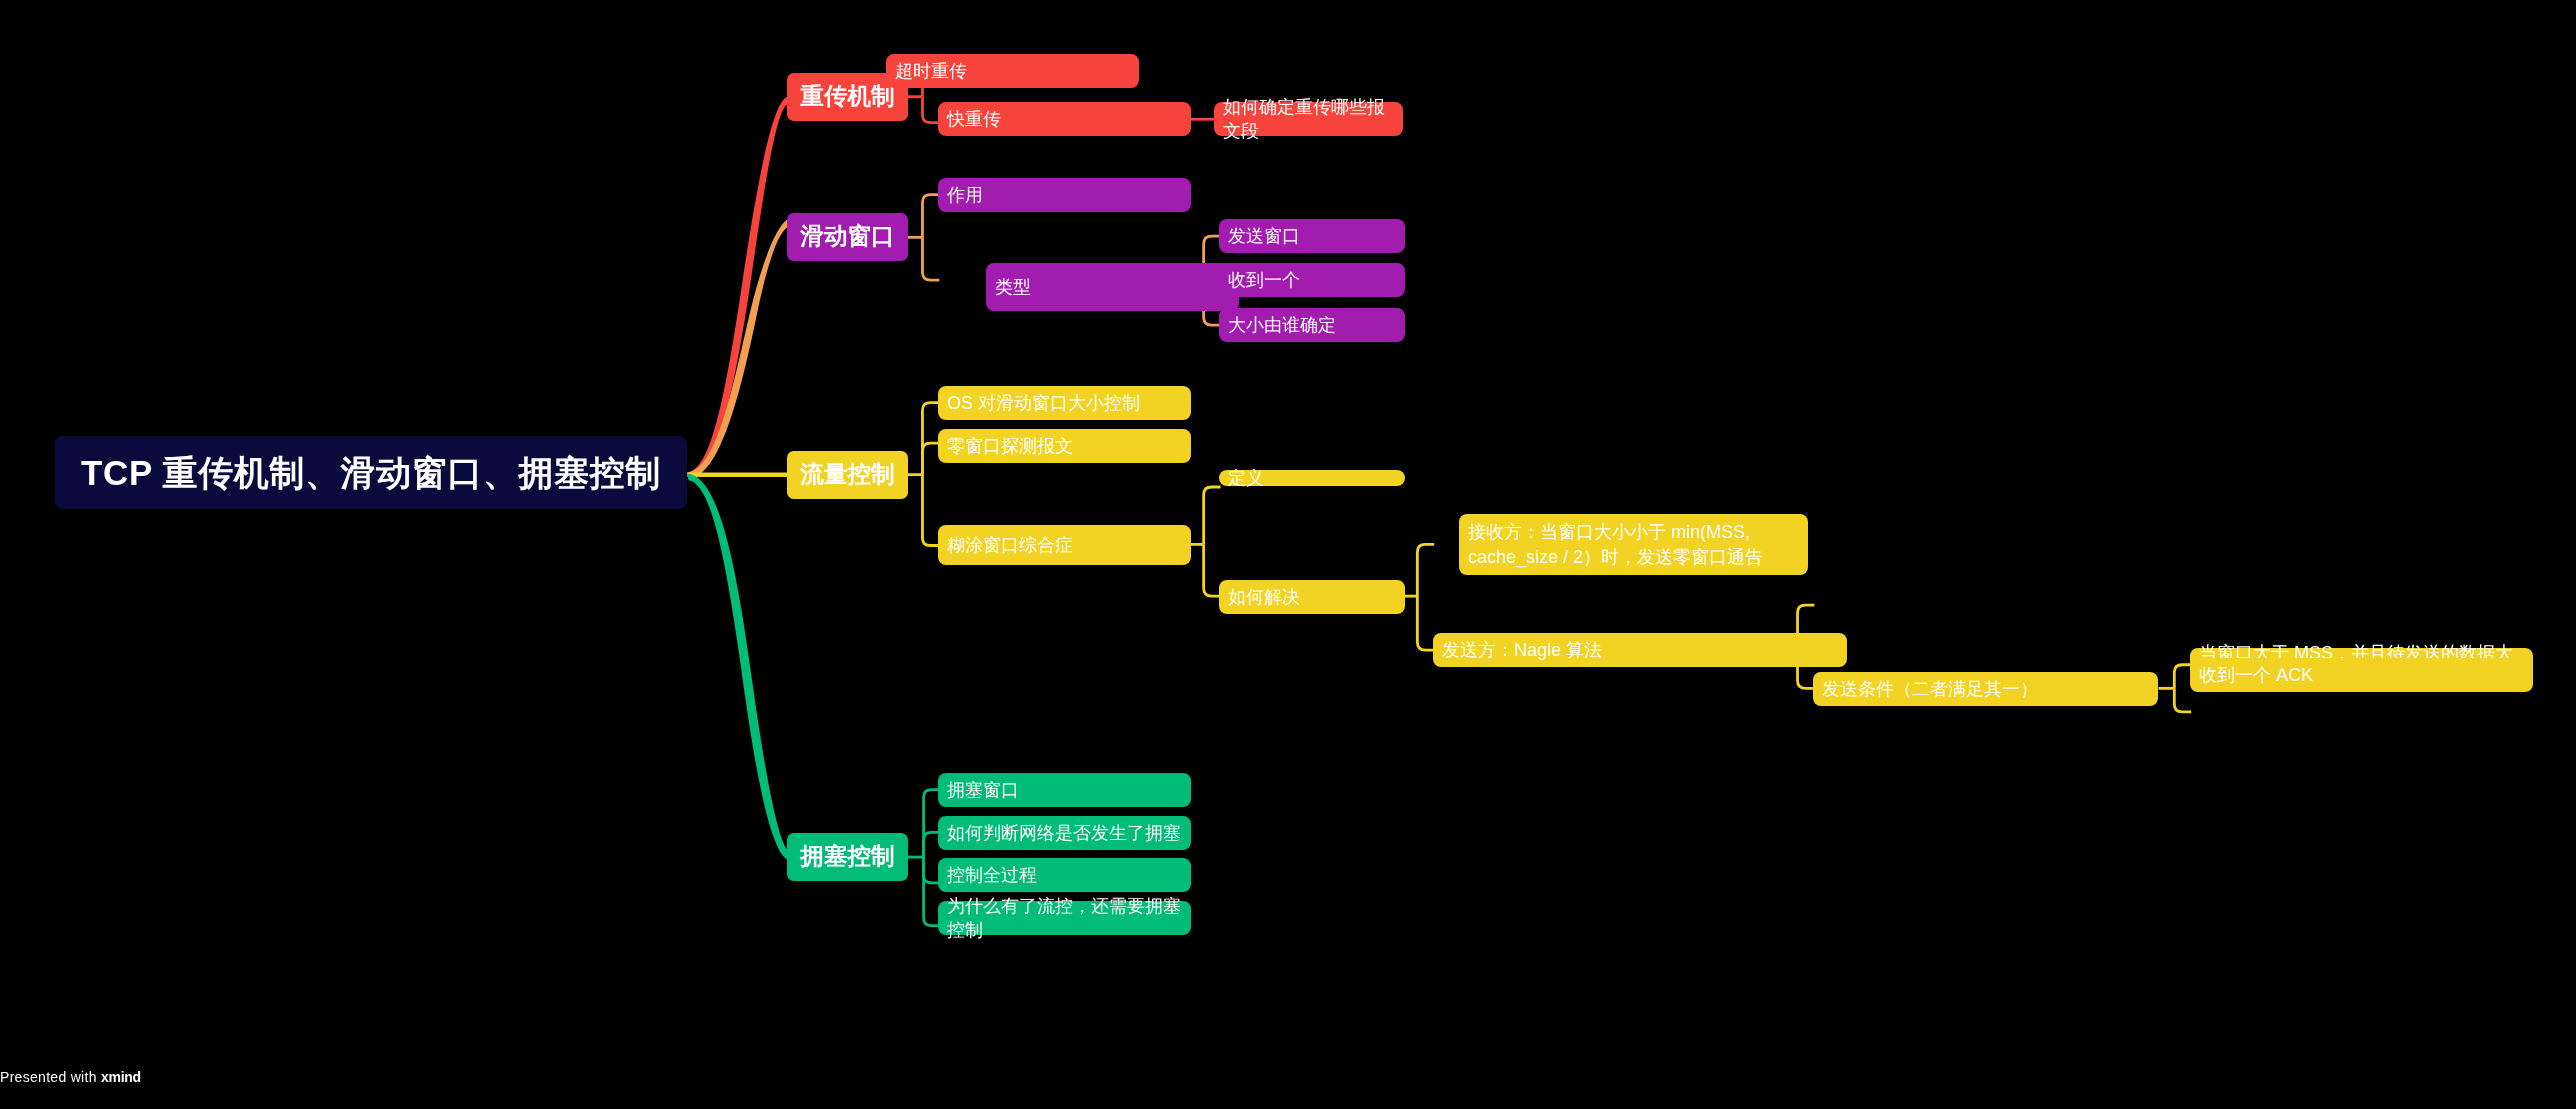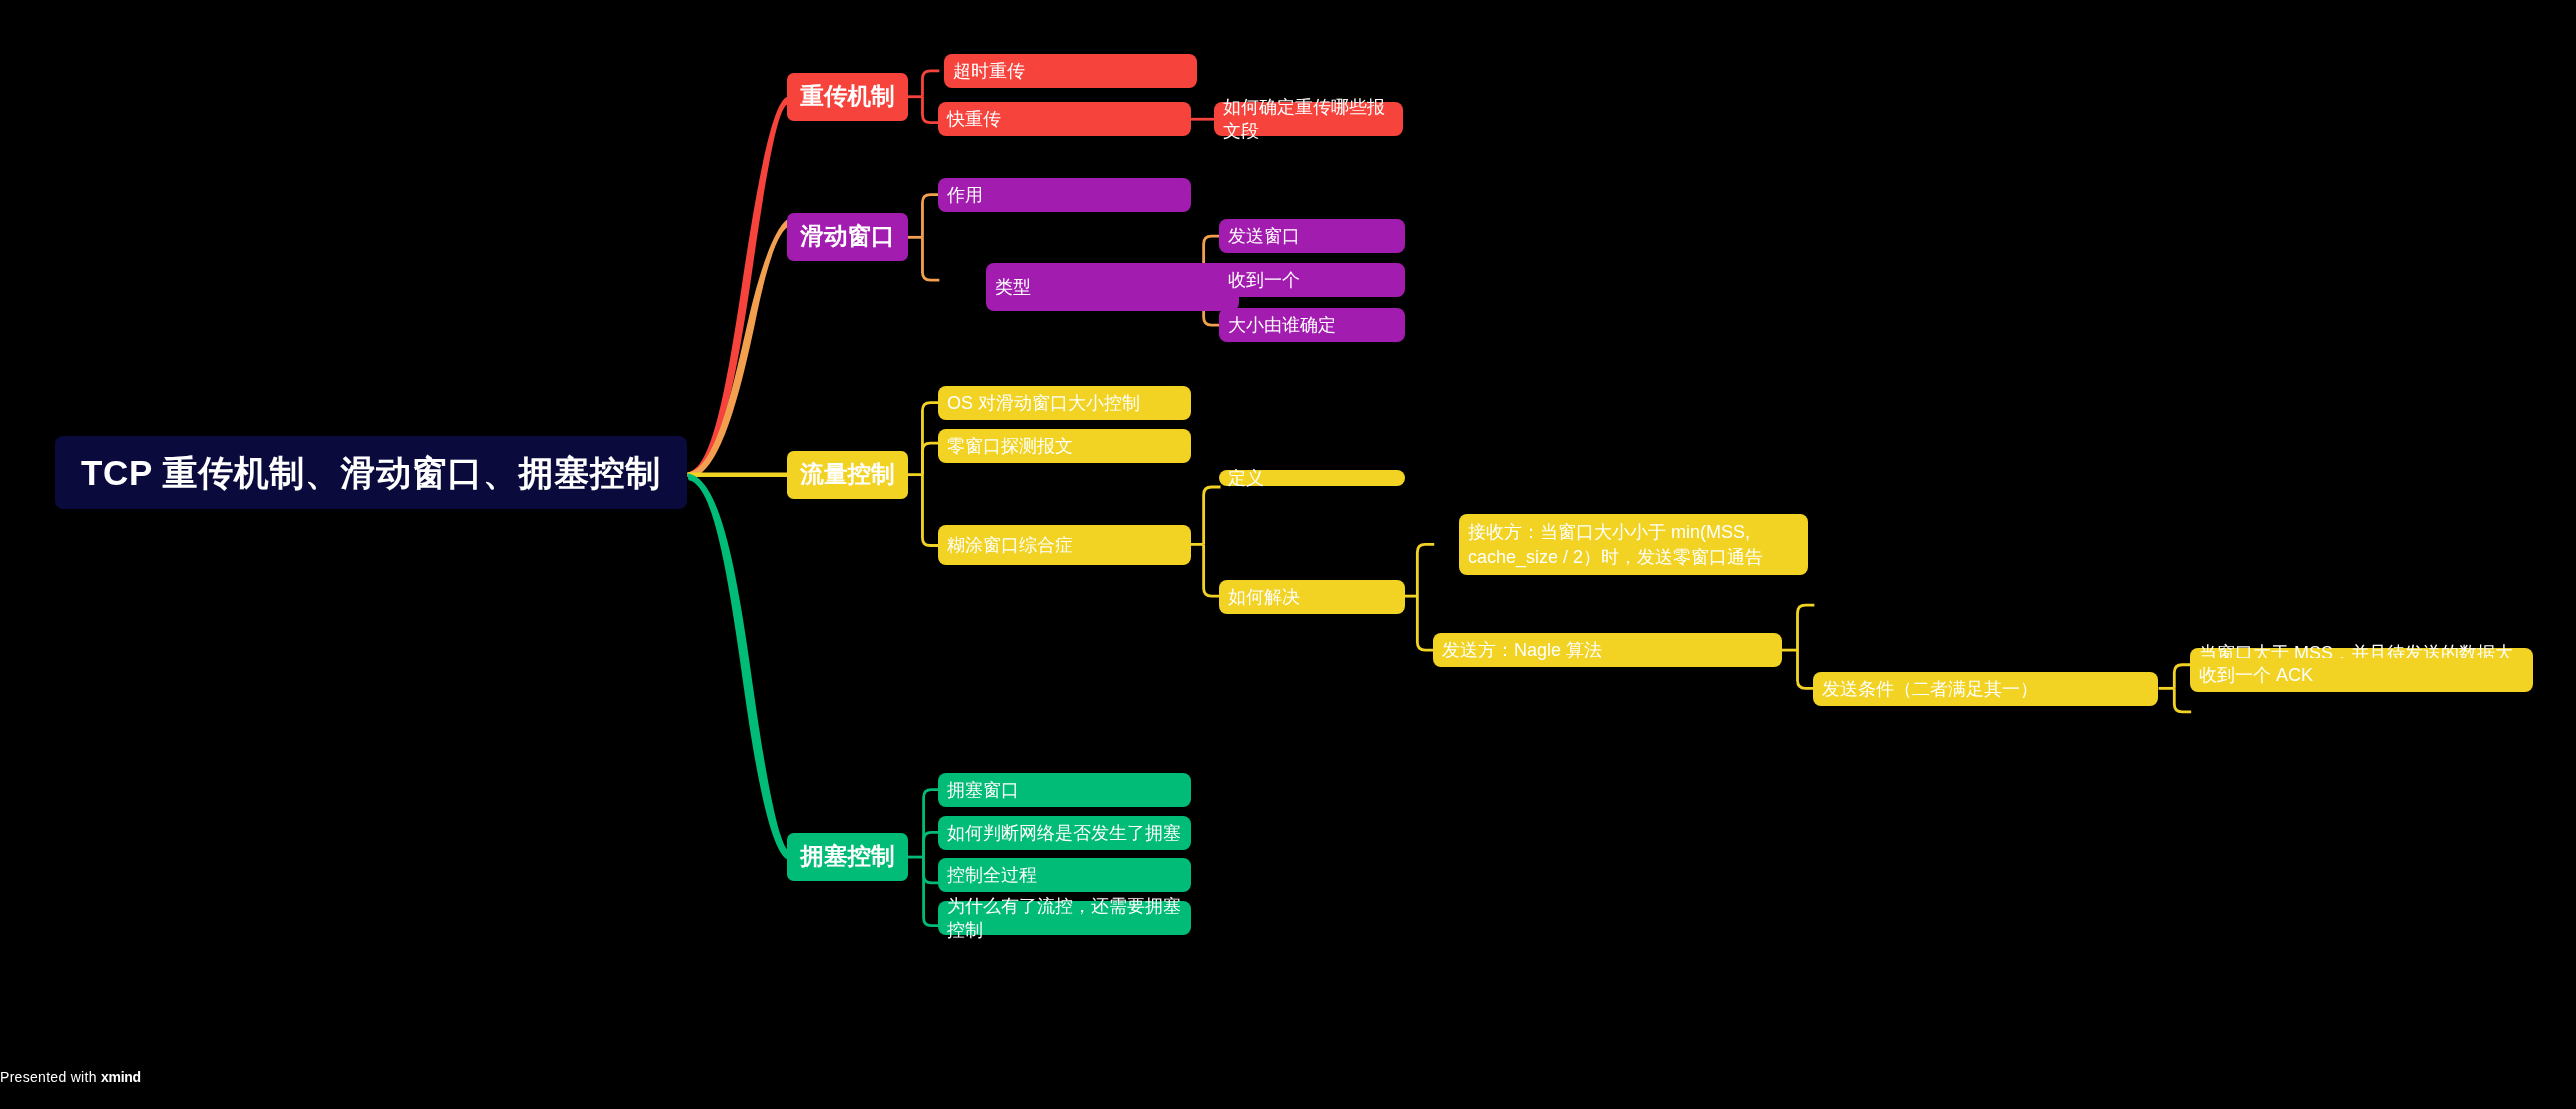--- a/index.html
+++ b/index.html
@@ -151,21 +151,21 @@
   </svg>
 
   <div class="node root" style="left:55px; top:436px; width:632px; height:73px;">
     <span>TCP 重传机制、滑动窗口、拥塞控制</span>
   </div>
 
   <div class="node lvl1 c-red" style="left:787px; top:73px; width:121px; height:48px;">
     <span>重传机制</span>
   </div>
 
-  <div class="node lvl2 c-red" style="left:944px; top:54px; width:253px; height:34px;">
+  <div class="node lvl2 c-red" style="left:886px; top:54px; width:253px; height:34px;">
     <span class="txt">超时重传</span>
   </div>
 
   <div class="node lvl2 c-red" style="left:938px; top:102px; width:253px; height:34px;">
     <span class="txt">快重传</span>
   </div>
 
   <div class="node lvl2 c-red" style="left:1214px; top:102px; width:189px; height:34px;">
     <span class="txt">如何确定重传哪些报文段</span>
   </div>
@@ -215,21 +215,21 @@
   </div>
 
   <div class="node lvl2 c-yellow" style="left:1219px; top:580px; width:186px; height:34px;">
     <span class="txt">如何解决</span>
   </div>
 
   <div class="node lvl2 c-yellow wrap" style="left:1433px; top:514px; width:349px; height:61px;">
     <span class="txt">接收方：当窗口大小小于 min(MSS, cache_size / 2）时，发送零窗口通告</span>
   </div>
 
-  <div class="node lvl2 c-yellow" style="left:1433px; top:633px; width:349px; height:34px;">
+  <div class="node lvl2 c-yellow" style="left:1433px; top:633px; width:414px; height:34px;">
     <span class="txt">发送方：Nagle 算法</span>
   </div>
 
 
   <div class="node lvl2 c-yellow" style="left:1813px; top:672px; width:345px; height:34px;">
     <span class="txt">发送条件（二者满足其一）</span>
   </div>
 
   <div class="node lvl2 c-yellow" style="left:2190px; top:648px; width:343px; height:34px;">
     <span class="txt">当窗口大于 MSS，并且待发送的数据大于 MSS</span>

